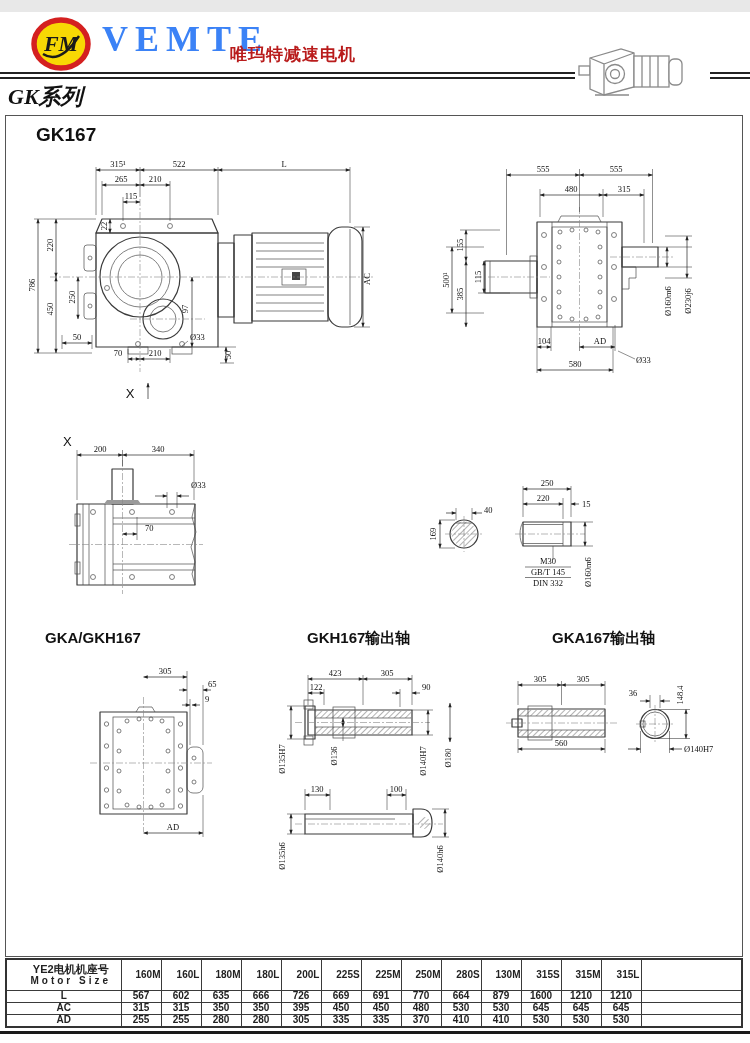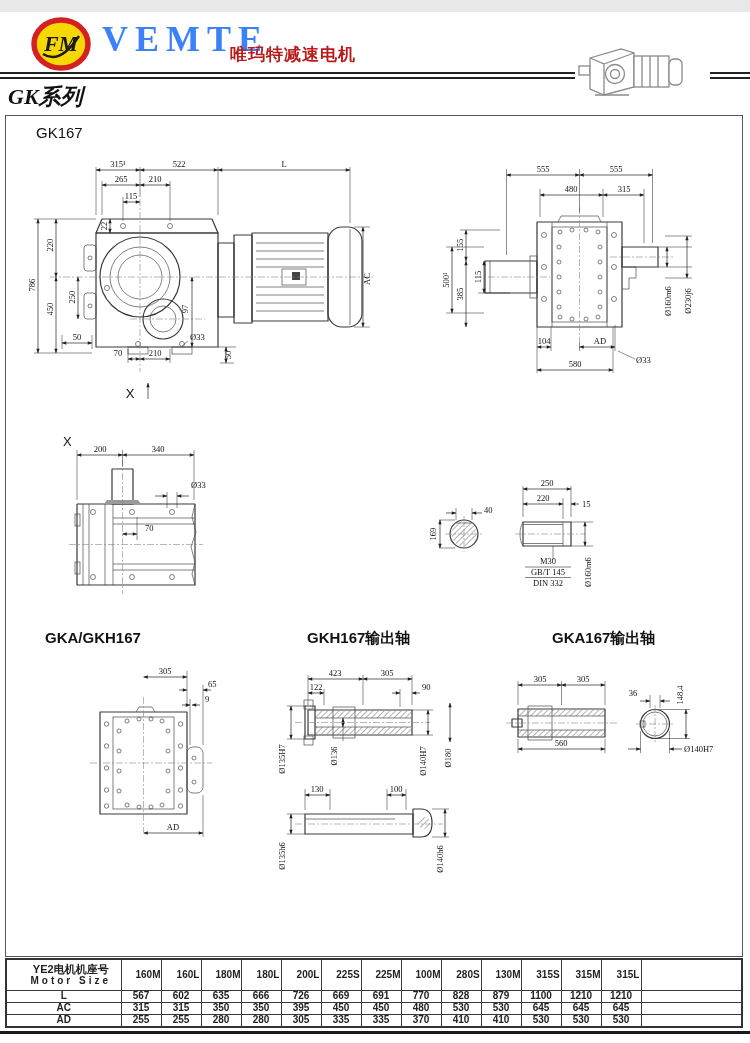--- a/index.html
+++ b/index.html
@@ -14,21 +14,21 @@
   .c{fill:none;stroke:#888;stroke-width:0.6;stroke-dasharray:7 2 2 2;}
   .dl{fill:none;stroke:#222;stroke-width:0.7;}
   .xl{fill:none;stroke:#333;stroke-width:0.55;}
   .brand{position:absolute;left:102px;top:6px;font-family:"Liberation Serif",serif;
          font-weight:bold;font-size:36px;letter-spacing:7px;color:#3b82f6;}
   .tagline{position:absolute;left:230px;top:31px;font-size:17px;font-weight:bold;color:#b91c1c;letter-spacing:1px;}
   .series{position:absolute;left:8px;top:70px;font-family:"Liberation Serif",serif;
           font-style:italic;font-weight:bold;font-size:22px;color:#111;}
   .rule{position:absolute;left:0;width:750px;height:2px;background:#222;}
   .frame{position:absolute;left:5px;top:103px;width:736px;height:840px;border:1px solid #555;}
-  .dtitle{position:absolute;font-size:15px;font-weight:normal;color:#111;}
+  .dtitle{position:absolute;font-size:19px;font-weight:bold;color:#111;}
   table.mt{position:absolute;left:5px;top:946px;width:738px;border-collapse:collapse;
            table-layout:fixed;border:2px solid #333;}
   table.mt th,table.mt td{border:1px solid #3a3a3a;text-align:center;vertical-align:middle;
            padding:0;font-weight:bold;color:#222;font-size:10px;line-height:1.05;height:11px;
            overflow:hidden;white-space:nowrap;}
   table.mt th.hd{font-size:11px;height:30px;}
   table.mt th.hd .en{font-size:10px;letter-spacing:3px;}
   table.mt tr.h th{height:30px;padding-left:14px;}
   .footbar{position:absolute;left:0;top:1019px;width:750px;height:3px;background:#1a1a1a;}
 </style>
@@ -608,41 +608,41 @@
         <div>YE2电机机座号</div>
         <div class="en">Motor Size</div>
       </th>
       <th>160M</th>
       <th>160L</th>
       <th>180M</th>
       <th>180L</th>
       <th>200L</th>
       <th>225S</th>
       <th>225M</th>
-      <th>100M</th>
+      <th>250M</th>
       <th>280S</th>
       <th>130M</th>
       <th>315S</th>
       <th>315M</th>
       <th>315L</th>
       <th></th>
     </tr>
     <tr>
       <td>L</td>
       <td>567</td>
       <td>602</td>
       <td>635</td>
       <td>666</td>
       <td>726</td>
       <td>669</td>
       <td>691</td>
       <td>770</td>
-      <td>828</td>
+      <td>664</td>
       <td>879</td>
-      <td>1100</td>
+      <td>1600</td>
       <td>1210</td>
       <td>1210</td>
       <td></td>
     </tr>
     <tr>
       <td>AC</td>
       <td>315</td>
       <td>315</td>
       <td>350</td>
       <td>350</td>

